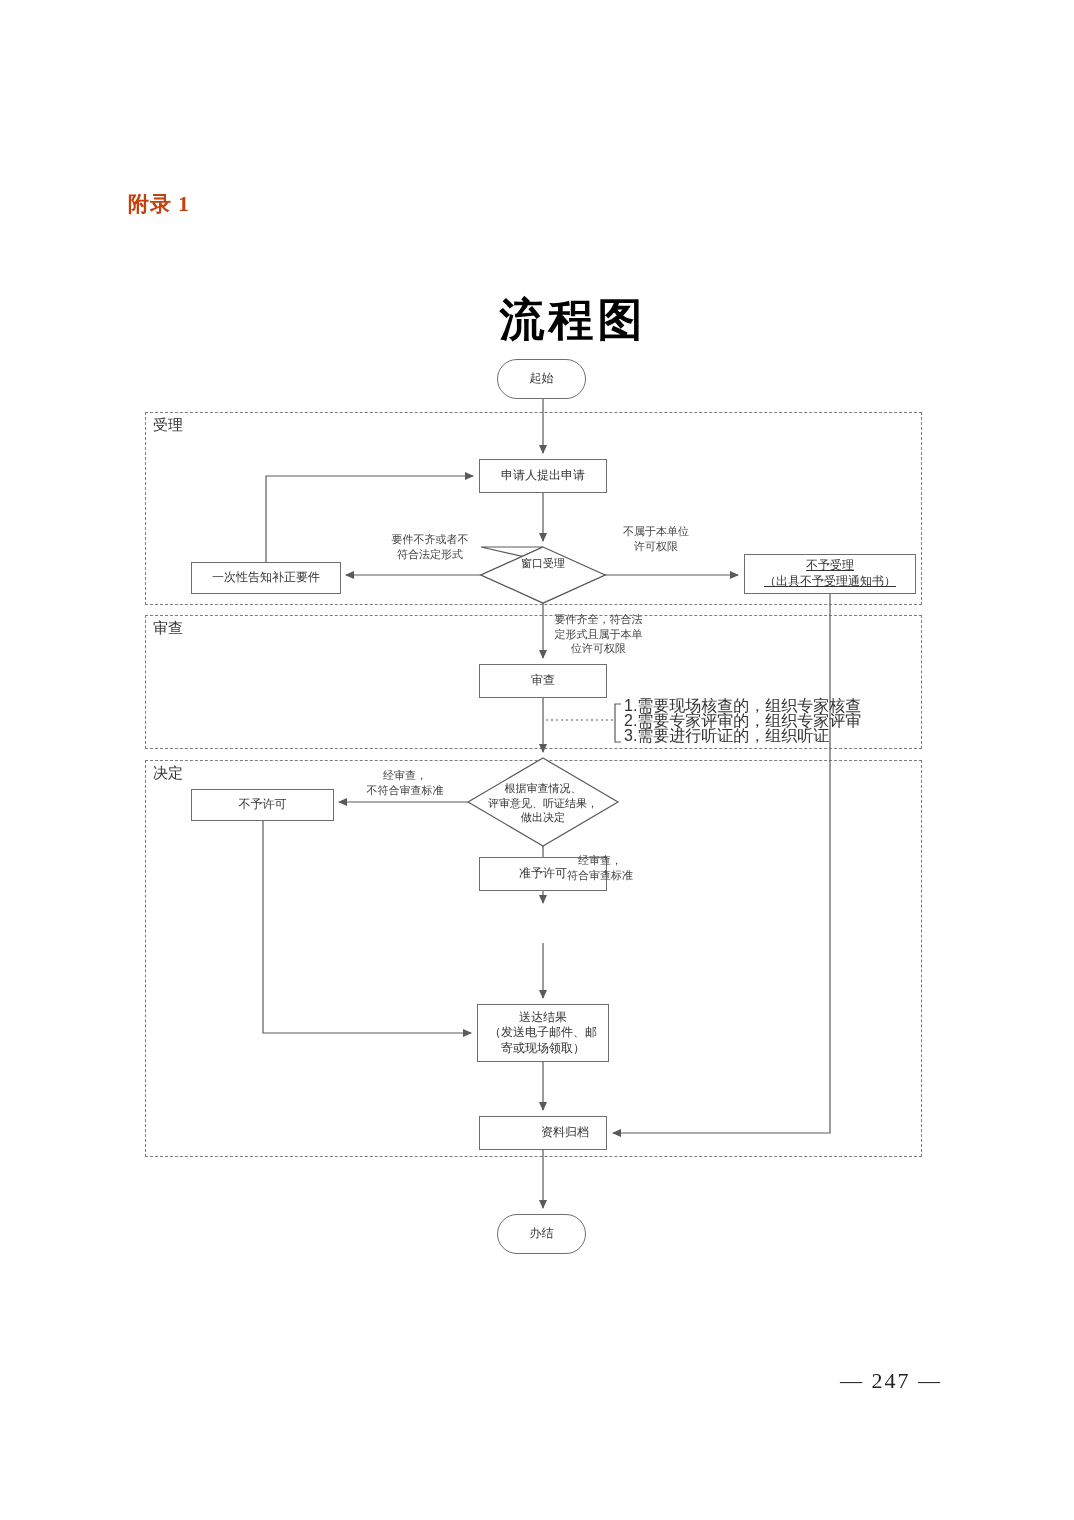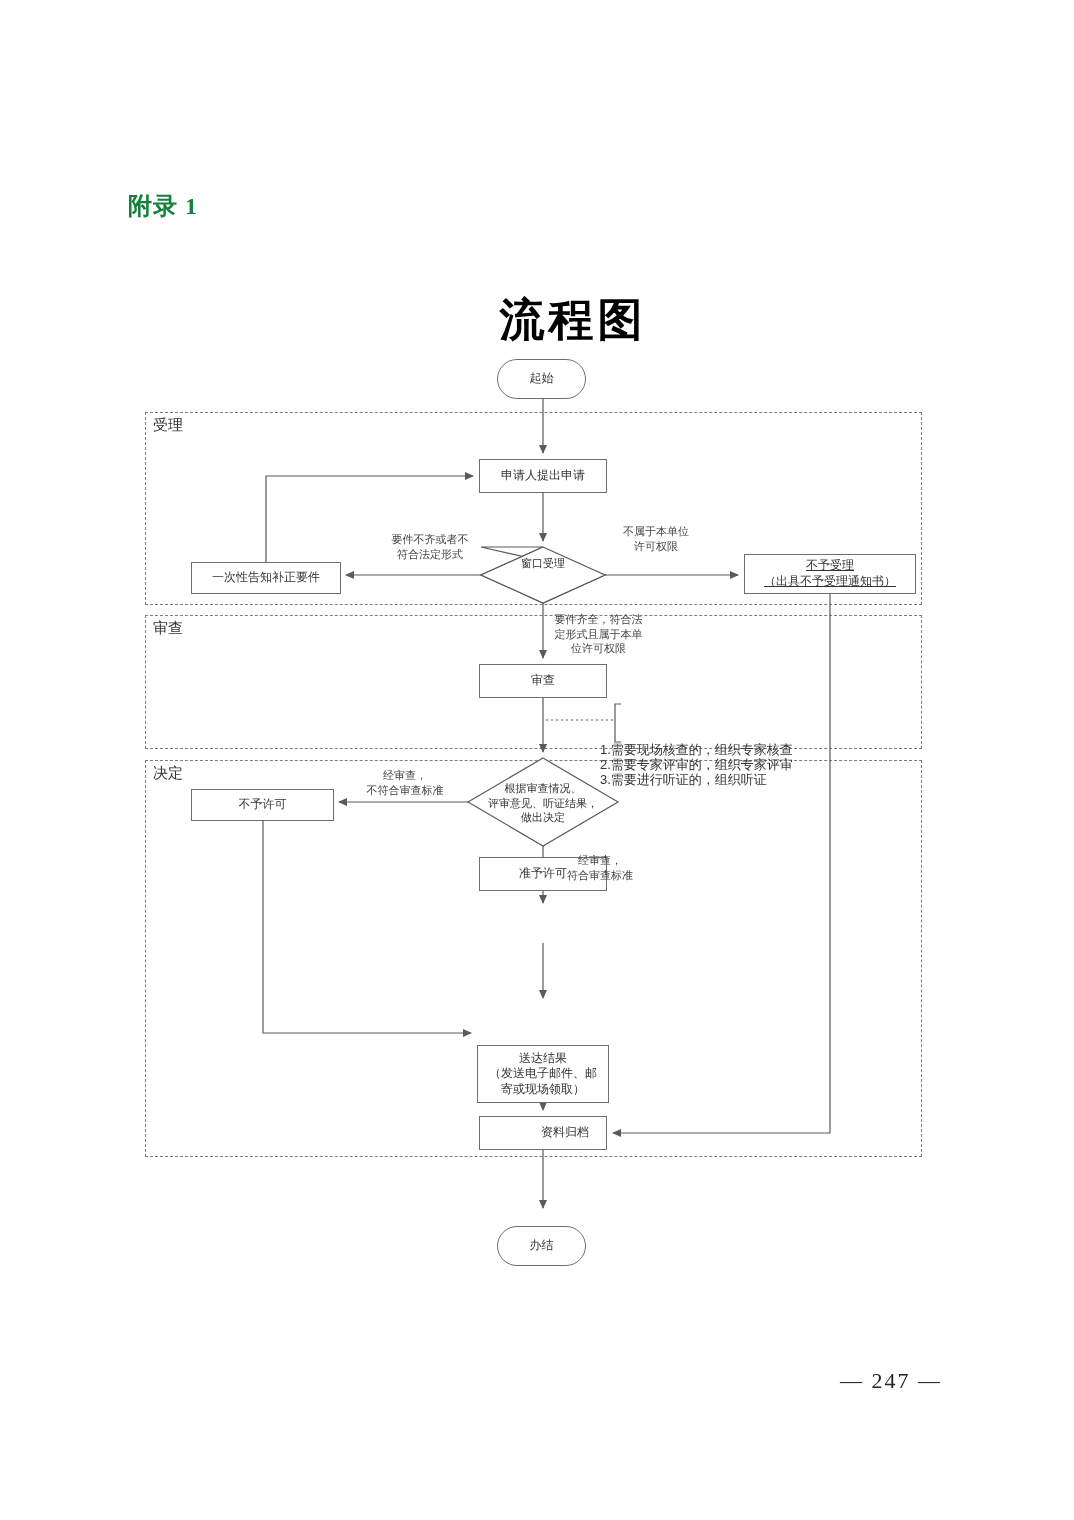--- a/index.html
+++ b/index.html
@@ -4,21 +4,21 @@
 <style>
   html,body{margin:0;padding:0;background:#e8e8e8;}
   .page{
     position:relative;width:1074px;height:1520px;background:#ffffff;
     font-family:"Liberation Sans","DejaVu Sans",sans-serif;overflow:hidden;
     margin:0 auto;
   }
   .appendix{
     position:absolute;left:128px;top:190px;
     font-family:"Liberation Serif","DejaVu Serif",serif;
-    font-weight:700;font-size:24px;color:#15803d;letter-spacing:1px;
+    font-weight:700;font-size:21px;color:#c2410c;letter-spacing:1px;
   }
   .doc-title{
     position:absolute;left:0;top:290px;width:100%;text-align:center;
     font-family:"Liberation Serif","DejaVu Serif",serif;
     font-weight:700;font-size:45px;color:#000;letter-spacing:4px;margin-left:36px;
   }
   .pagenum{
     position:absolute;left:826px;top:1368px;width:130px;text-align:center;
     font-family:"Liberation Serif","DejaVu Serif",serif;
     font-size:22px;color:#222;letter-spacing:2px;
@@ -39,22 +39,22 @@
   .stadium{border-radius:20px;}
   .edge-label{
     position:absolute;font-size:11px;color:#444;text-align:center;
     white-space:pre-line;line-height:1.32;z-index:2;
   }
   .diamond-text{
     position:absolute;font-size:11px;color:#333;text-align:center;
     white-space:pre-line;line-height:1.32;z-index:2;
   }
   .notes{
-    position:absolute;left:600px;top:698px;z-index:2;
-    font-size:13px;color:#333;line-height:15px;margin-top:44px;
+    position:absolute;left:624px;top:698px;z-index:2;
+    font-size:16px;color:#333;line-height:15px;
   }
 </style>
 </head>
 <body>
 
 <div class="page">
 
   <div class="appendix">附录 1</div>
   <div class="doc-title">流程图</div>
   <div class="pagenum">— 247 —</div>
@@ -128,27 +128,27 @@
   <div class="node" style="left:479px;top:664px;width:128px;height:34px;">审查</div>
 
   <div class="diamond-text" style="left:463px;top:781px;width:160px;">根据审查情况、
 评审意见、听证结果，
 做出决定</div>
 
   <div class="node" style="left:191px;top:789px;width:143px;height:32px;">不予许可</div>
 
   <div class="node" style="left:479px;top:857px;width:128px;height:34px;">准予许可</div>
 
-  <div class="node" style="left:477px;top:1045px;width:132px;height:58px;">送达结果
+  <div class="node" style="left:477px;top:1004px;width:132px;height:58px;">送达结果
 （发送电子邮件、邮
 寄或现场领取）</div>
 
   <div class="node" style="left:479px;top:1116px;width:128px;height:34px;padding-left:44px;">资料归档</div>
 
-  <div class="node stadium" style="left:497px;top:1214px;width:89px;height:40px;margin-top:12px;">办结</div>
+  <div class="node stadium" style="left:497px;top:1214px;width:89px;height:40px;">办结</div>
 
   <div class="edge-label" style="left:370px;top:532px;width:120px;">要件不齐或者不
 符合法定形式</div>
 
   <div class="edge-label" style="left:606px;top:524px;width:100px;">不属于本单位
 许可权限</div>
 
   <div class="edge-label" style="left:546px;top:612px;width:105px;">要件齐全，符合法
 定形式且属于本单
 位许可权限</div>

